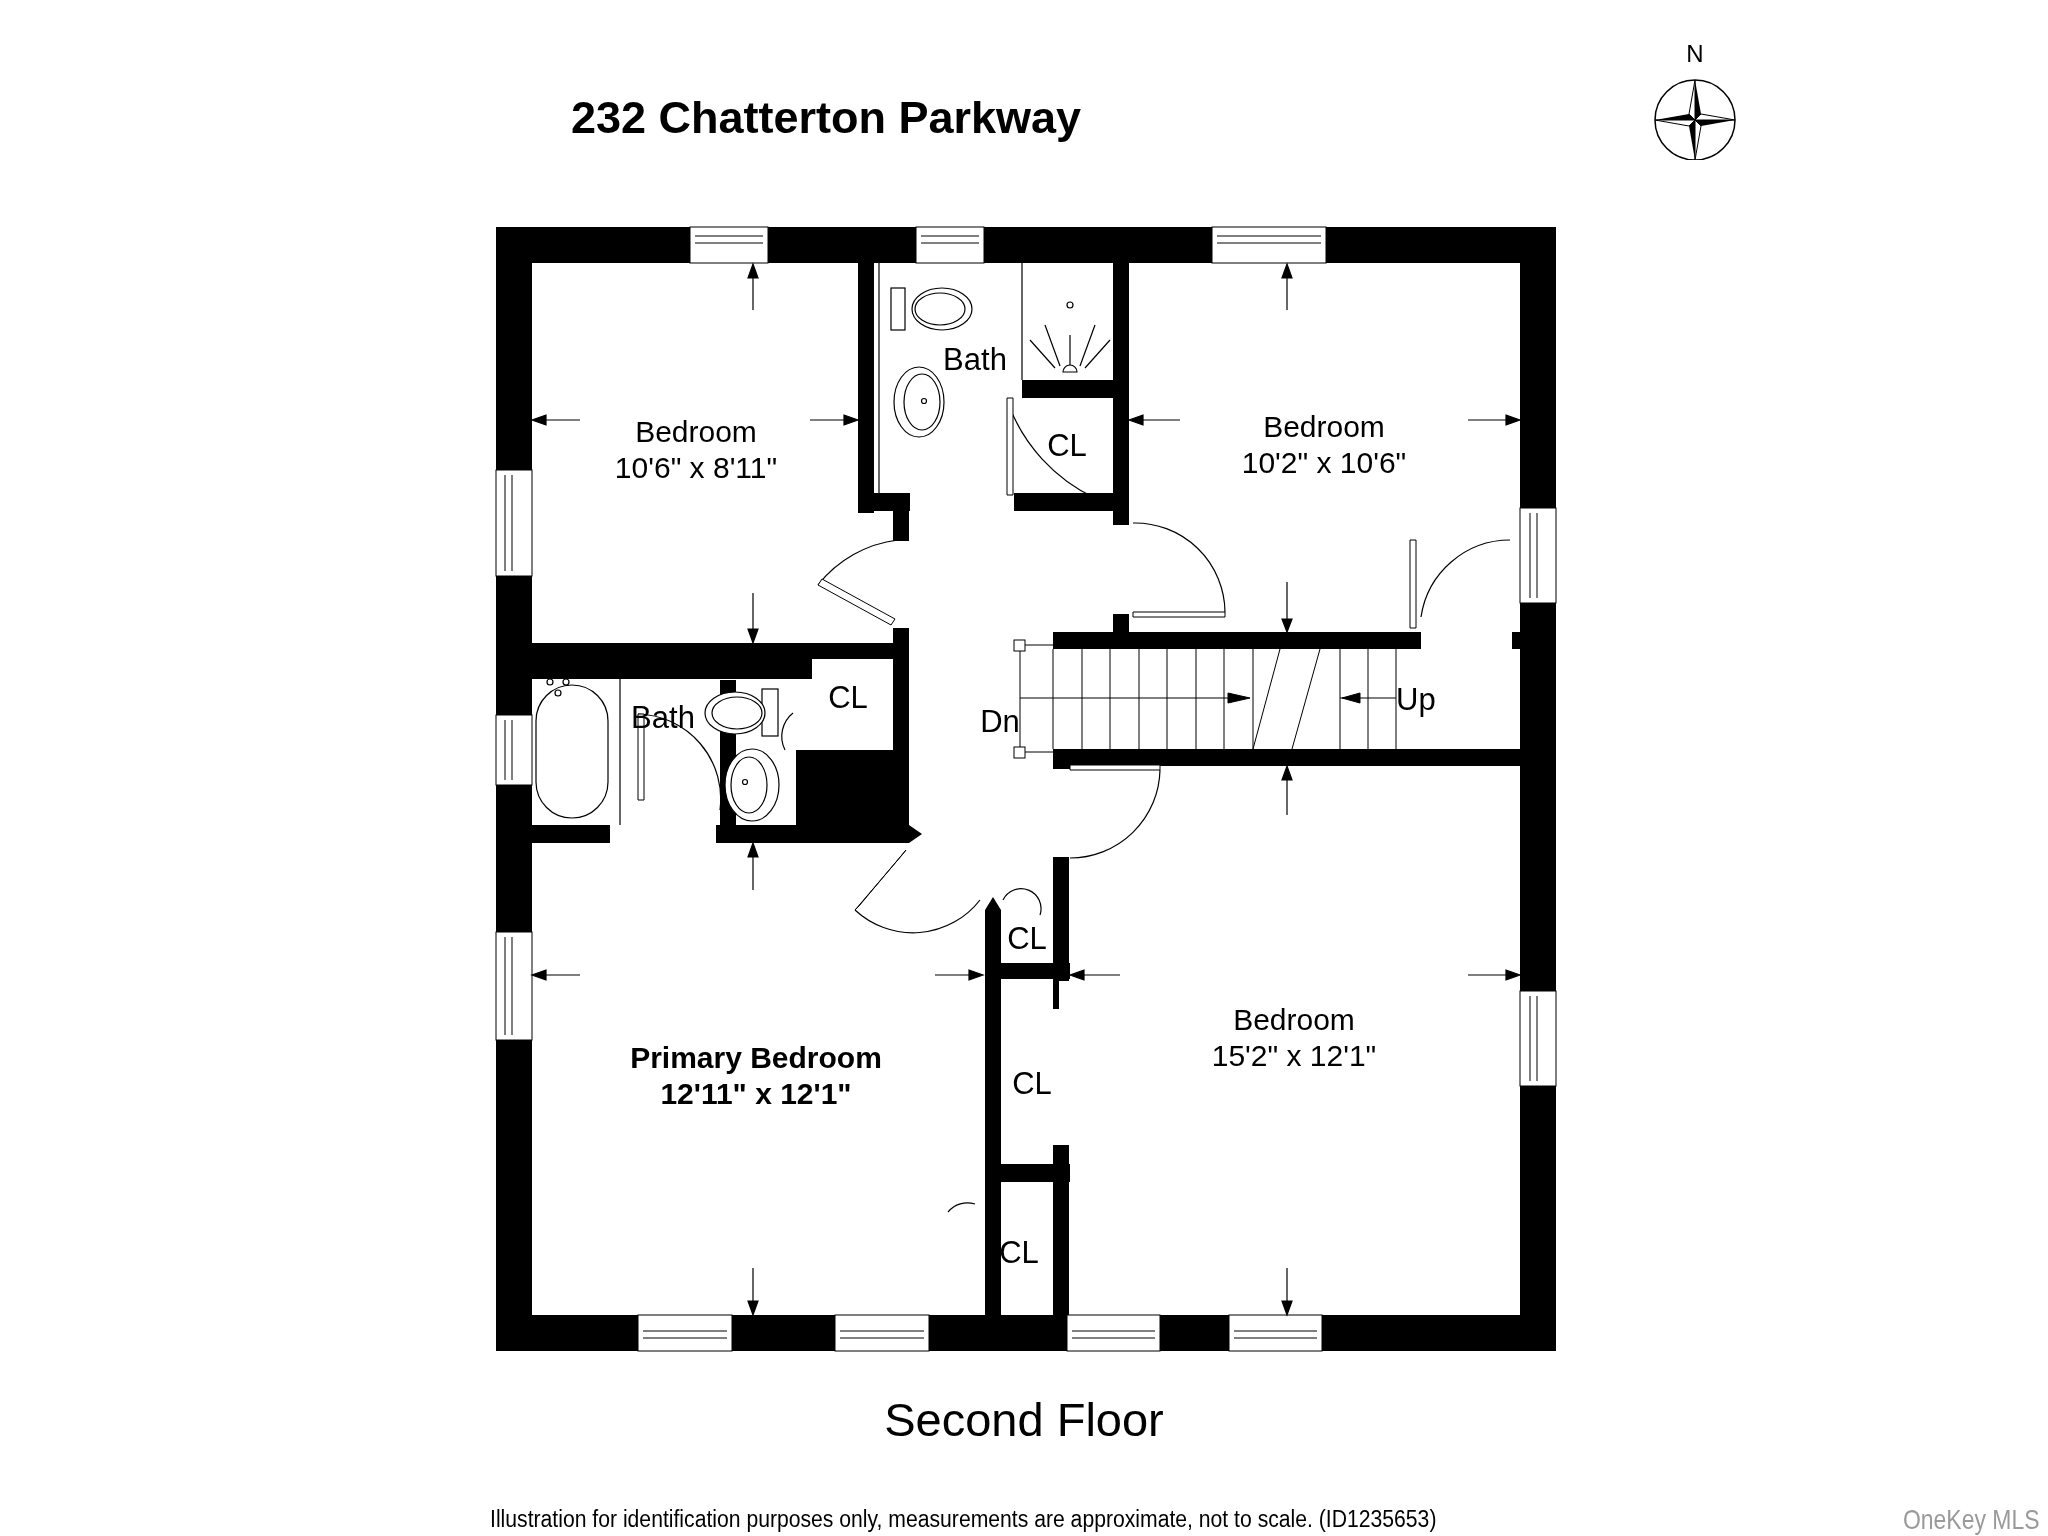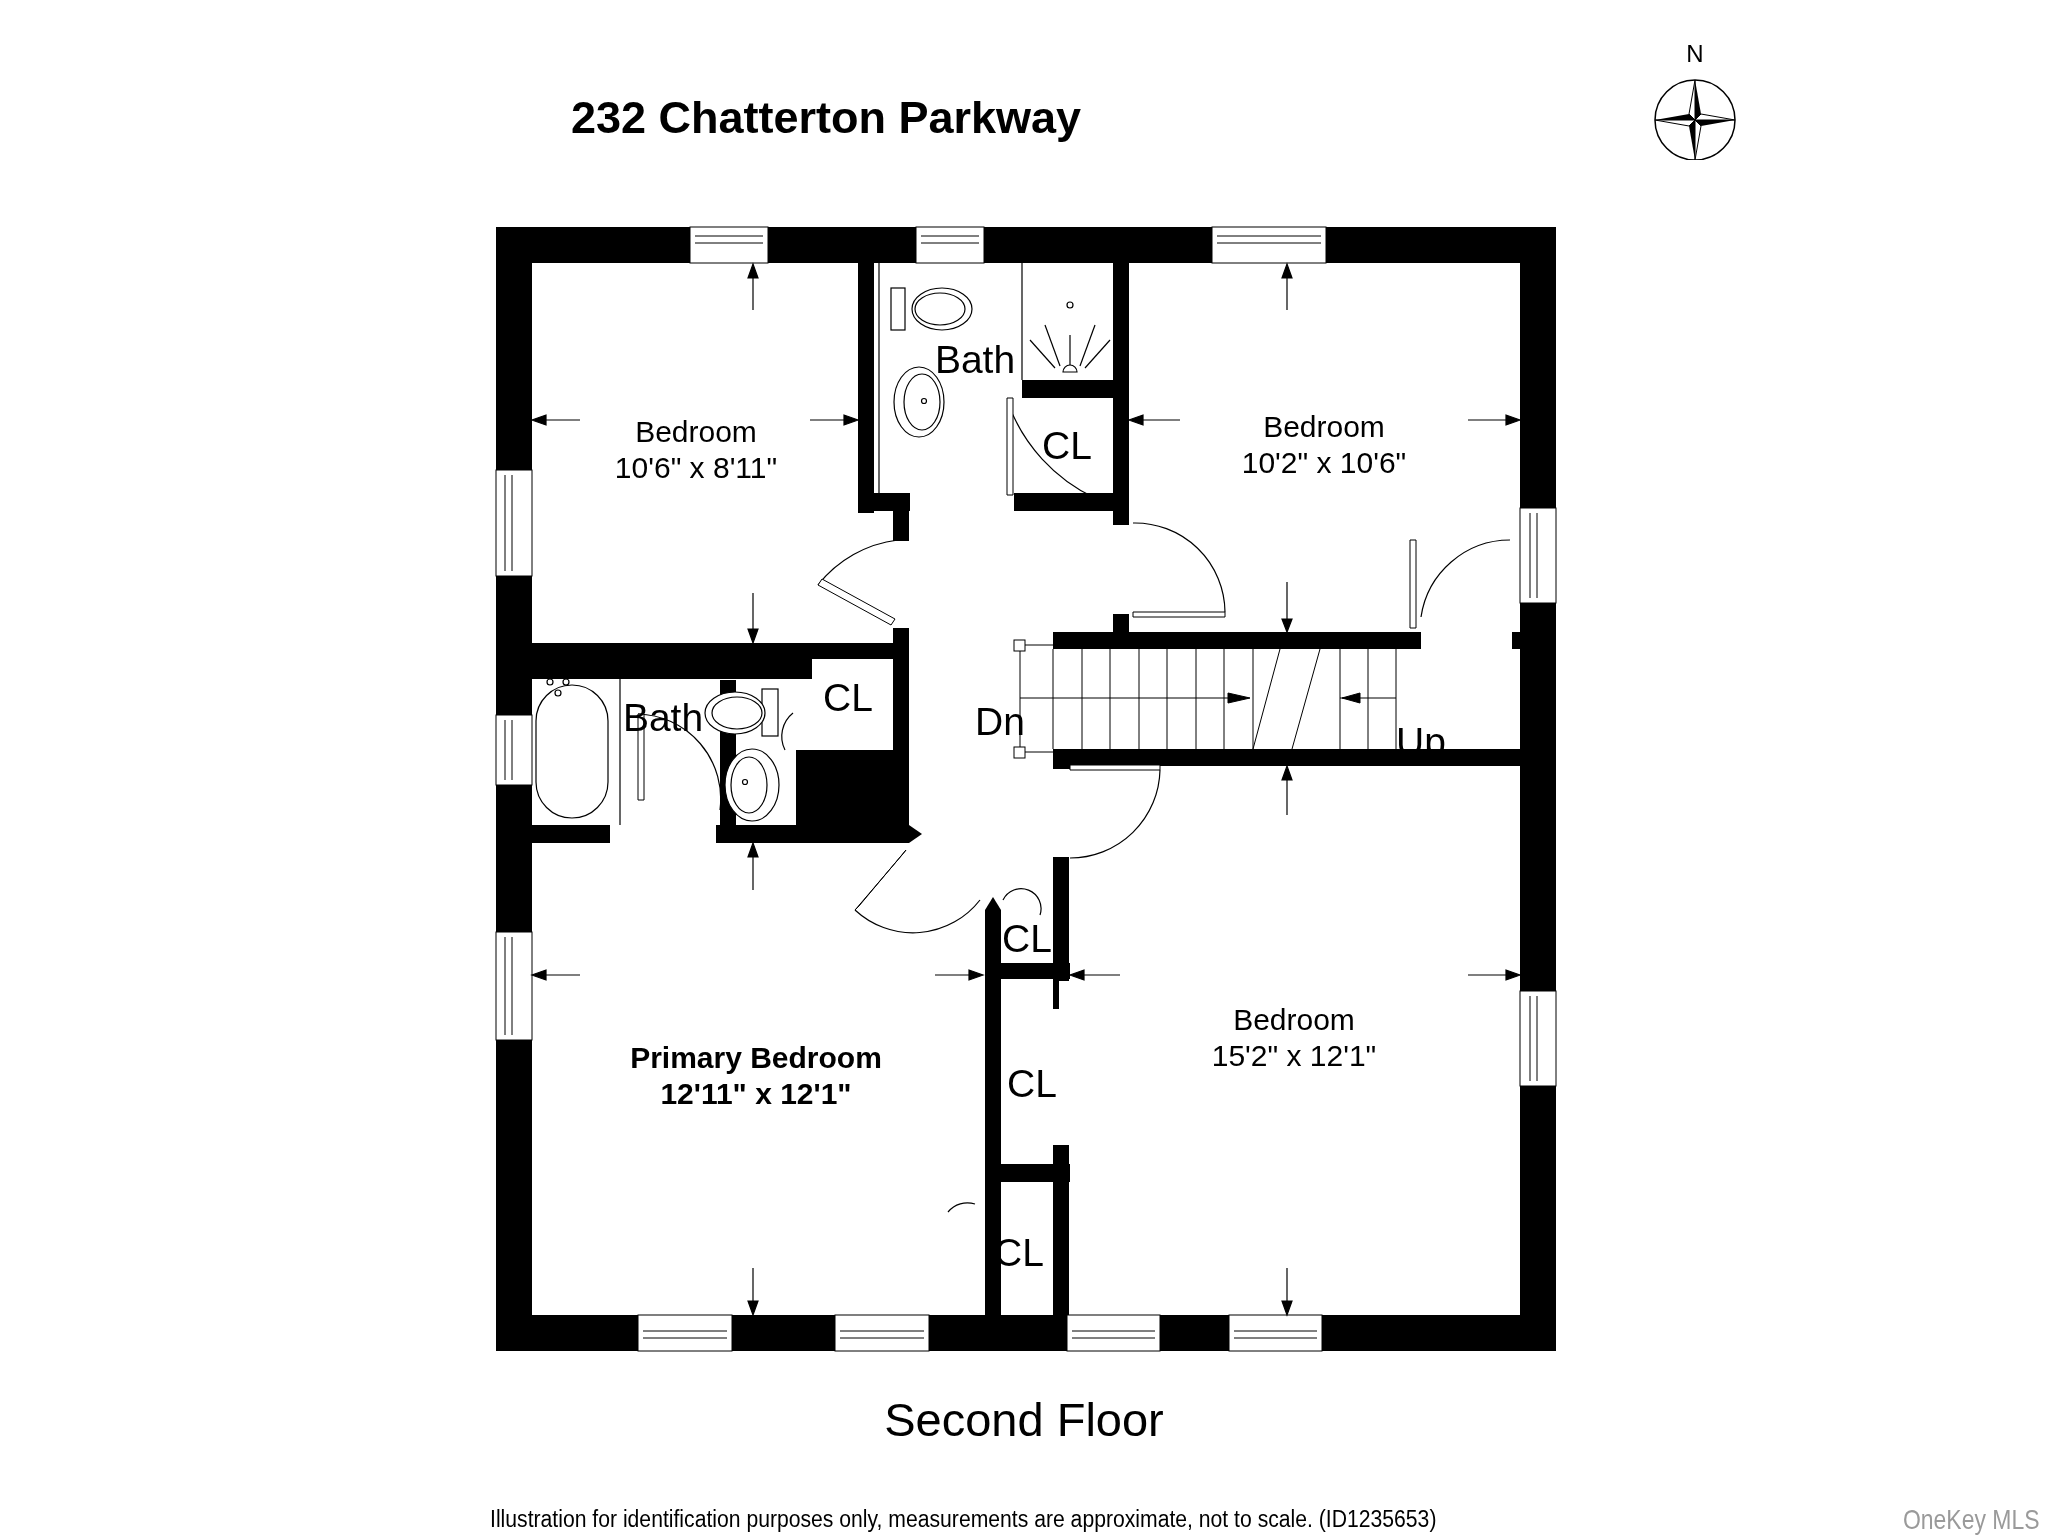--- a/index.html
+++ b/index.html
@@ -11,21 +11,21 @@
               font-weight: normal; font-size: 47px; }
   .disclaimer { position: absolute; left: 490px; top: 1506px; font-size: 23px; white-space: nowrap;
                 transform: scaleX(0.92); transform-origin: left center; }
   .brand { position: absolute; right: 8px; top: 1504px; font-size: 28px; color: #9a9a9a;
            transform: scaleX(0.82); transform-origin: right center; }
   .compass { position: absolute; left: 1650px; top: 40px; width: 90px; height: 120px; }
   .compass-n { position: absolute; left: 0; width: 90px; top: 0; text-align: center; font-size: 24px; }
   svg.plan { position: absolute; left: 0; top: 0; width: 2048px; height: 1536px; }
   .lbl { position: absolute; text-align: center; font-size: 30px; line-height: 36px;
          transform: translateX(-50%); white-space: nowrap; }
-  .lbl-sm { font-size: 39px; }
+  .lbl-sm { font-size: 31px; }
 </style>
 </head>
 <body>
 
 <div class="title">232 Chatterton Parkway</div>
 
 <div class="compass">
   <div class="compass-n">N</div>
   <svg width="90" height="90" viewBox="0 0 90 90" style="position:absolute;left:0;top:30px;">
     <circle cx="45" cy="50" r="40" fill="none" stroke="#000" stroke-width="1.5"></circle>
@@ -266,17 +266,17 @@
 <div class="lbl lbl-sm" style="left:975px; top:342px;">Bath</div>
 <div class="lbl lbl-sm" style="left:663px; top:700px;">Bath</div>
 
 <div class="lbl lbl-sm" style="left:1067px; top:428px;">CL</div>
 <div class="lbl lbl-sm" style="left:848px; top:680px;">CL</div>
 <div class="lbl lbl-sm" style="left:1027px; top:921px;">CL</div>
 <div class="lbl lbl-sm" style="left:1032px; top:1066px;">CL</div>
 <div class="lbl lbl-sm" style="left:1019px; top:1235px;">CL</div>
 
 <div class="lbl lbl-sm" style="left:1000px; top:704px;">Dn</div>
-<div class="lbl lbl-sm" style="left:1396px; top:682px; transform:none;margin-top:42px;">Up</div>
+<div class="lbl lbl-sm" style="left:1396px; top:682px; transform:none;">Up</div>
 
 <div class="subtitle">Second Floor</div>
 <div class="disclaimer">Illustration for identification purposes only, measurements are approximate, not to scale. (ID1235653)</div>
 <div class="brand">OneKey MLS</div>
 
 </body></html>

